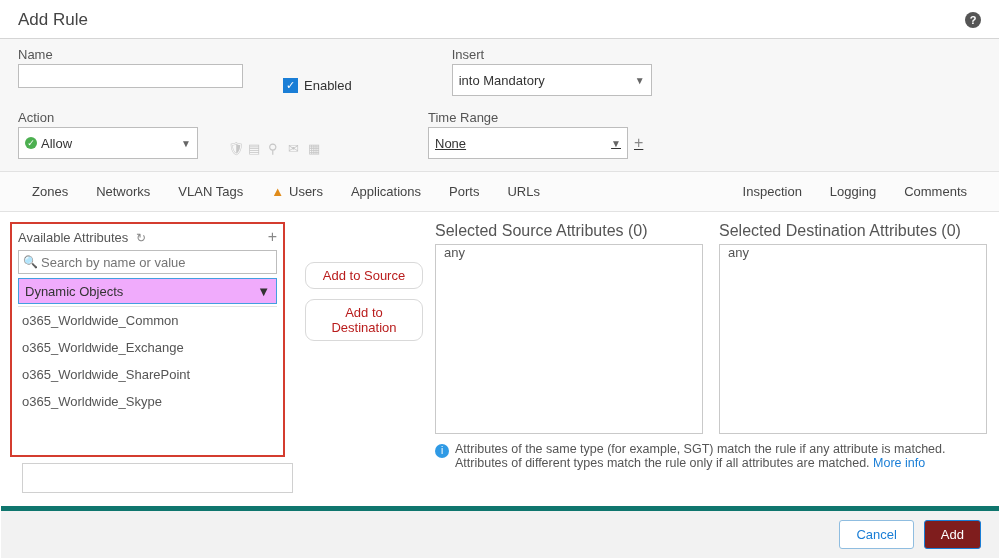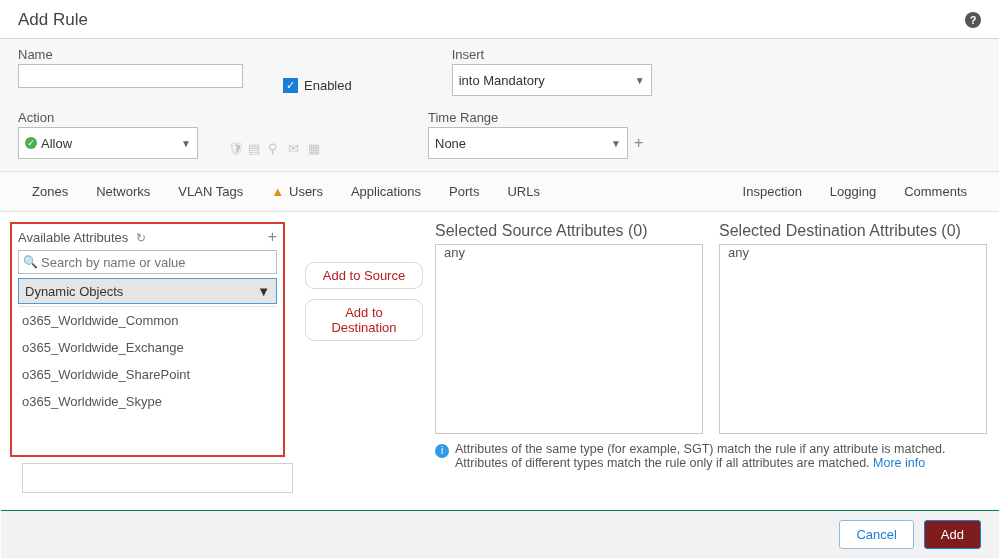--- a/index.html
+++ b/index.html
@@ -27,32 +27,32 @@
   .tab { padding: 12px 14px; font-size: 13px; color: #444; cursor: pointer; display:flex; align-items:flex-end; gap:5px; }
   .tab.active { color: #0b7ac1; border-bottom: 3px solid #0b7ac1; padding-bottom: 9px; }
   .tabs-right { margin-left: auto; display: flex; }
   .content { display: flex; padding: 10px 18px 0 10px; gap: 12px; position: relative; }
   .panel { display: flex; flex-direction: column; }
   .avail-panel { width: 275px; border: 2px solid #d43c2f; padding: 4px 6px 6px 6px; position: relative; min-height: 235px; }
   .panel-title-row { display: flex; align-items: center; justify-content: space-between; font-size: 13px; color: #555; margin-bottom: 4px; }
   .search-wrap { position: relative; margin-bottom: 4px; }
   .search-wrap input { width: 100%; height: 24px; border: 1px solid #bdbdbd; padding: 2px 4px 2px 22px; font-size: 13px; }
   .search-wrap .mag { position: absolute; left: 5px; top: 5px; font-size: 12px; color: #888; }
-  .dyn-select { height: 26px; border: 1px solid #439fe0; background: #e5e5e5; display: flex; align-items: center; justify-content: space-between; padding: 0 6px; font-size: 13px; cursor:pointer; }
+  .dyn-select { height: 26px; border: 1px solid #439fe0; background: #f0abfc; display: flex; align-items: center; justify-content: space-between; padding: 0 6px; font-size: 13px; cursor:pointer; }
   .option-list { border-top: 1px solid #e3e3e3; margin-top: 2px; }
   .option-item { padding: 6px 4px; font-size: 13px; color: #555; cursor: pointer; }
   .mid-buttons { display: flex; flex-direction: column; gap: 10px; padding-top: 40px; }
   .ghost-btn { border: 1px solid #d9d9d9; background: #fff; color: #b91c1c; padding: 5px 10px; font-size: 13px; border-radius: 9px; width: 118px; text-align: center; cursor: pointer; }
   .sel-panel { flex: 0 0 268px; }
   .sel-header { font-size: 16px; color: #555; margin-bottom: 4px; }
   .sel-box { border: 1px solid #c9c9c9; height: 190px; width: 268px; padding: 0 8px; font-size: 13px; color: #555; background: #fff; }
   .hint-row { display: flex; align-items: flex-start; gap: 6px; margin-top: 8px; font-size: 12.5px; color: #555; width: 552px; }
   .info-dot { width: 14px; height: 14px; border-radius: 50%; background: #2f9ae5; color: #fff; font-size: 10px; line-height: 14px; text-align: center; flex-shrink: 0; margin-top: 2px; }
   .hint-row a { color: #1a7ed6; text-decoration: none; }
-  .footer { position: absolute; bottom: 0; left:1px; right:0; background: #f2f2f2; border-top: 1px solid #0f766e; padding: 9px 18px; display: flex; justify-content: flex-end; gap: 10px; }
+  .footer { position: absolute; bottom: 0; left:1px; right:0; background: #f2f2f2; border-top: 5px solid #0f766e; padding: 9px 18px; display: flex; justify-content: flex-end; gap: 10px; }
   .btn { padding: 6px 16px; font-size: 13px; border-radius: 3px; cursor: pointer; }
   .btn-cancel { background: #fff; border: 1px solid #8fbde0; color: #1a7ed6; }
   .btn-primary { background: #7f1d1d; border: 1px solid #1a7ed6; color: #fff; }
   .refresh-icon { font-size: 12px; color: #888; margin-left: 4px; cursor:pointer; }
   .plus-icon { font-size: 16px; color: #888; cursor:pointer; }
   .warn-icon { color: #e08b1a; font-size: 13px; }
   .allow-dot { width:12px; height:12px; border-radius:50%; background:#4caf50; color:#fff; font-size:9px; line-height:12px; text-align:center; margin-right:4px;}
   .below-avail-box { margin: 6px 0 0 12px; border:1px solid #d0d0d0; width:271px; height:30px; }
 </style>
 </head>
@@ -96,21 +96,21 @@
       </div>
       <div class="action-row-icons" style="margin-left:-10px;">
         <span class="dim-icon">🛡</span>
         <span class="dim-icon">▤</span>
         <span class="dim-icon">⚲</span>
         <span class="dim-icon">✉</span>
         <span class="dim-icon">▦</span>
       </div>
       <div class="form-group" style="margin-left:66px;">
         <span class="form-label">Time Range</span>
-        <div style="display:flex;align-items:center;">
+        <div style="display:flex;align-items:center;text-decoration:underline;">
           <div class="select tr-select">
             <span>None</span>
             <span class="caret">▼</span>
           </div>
           <span class="plus-after">+</span>
         </div>
       </div>
     </div>
   </div>
 

